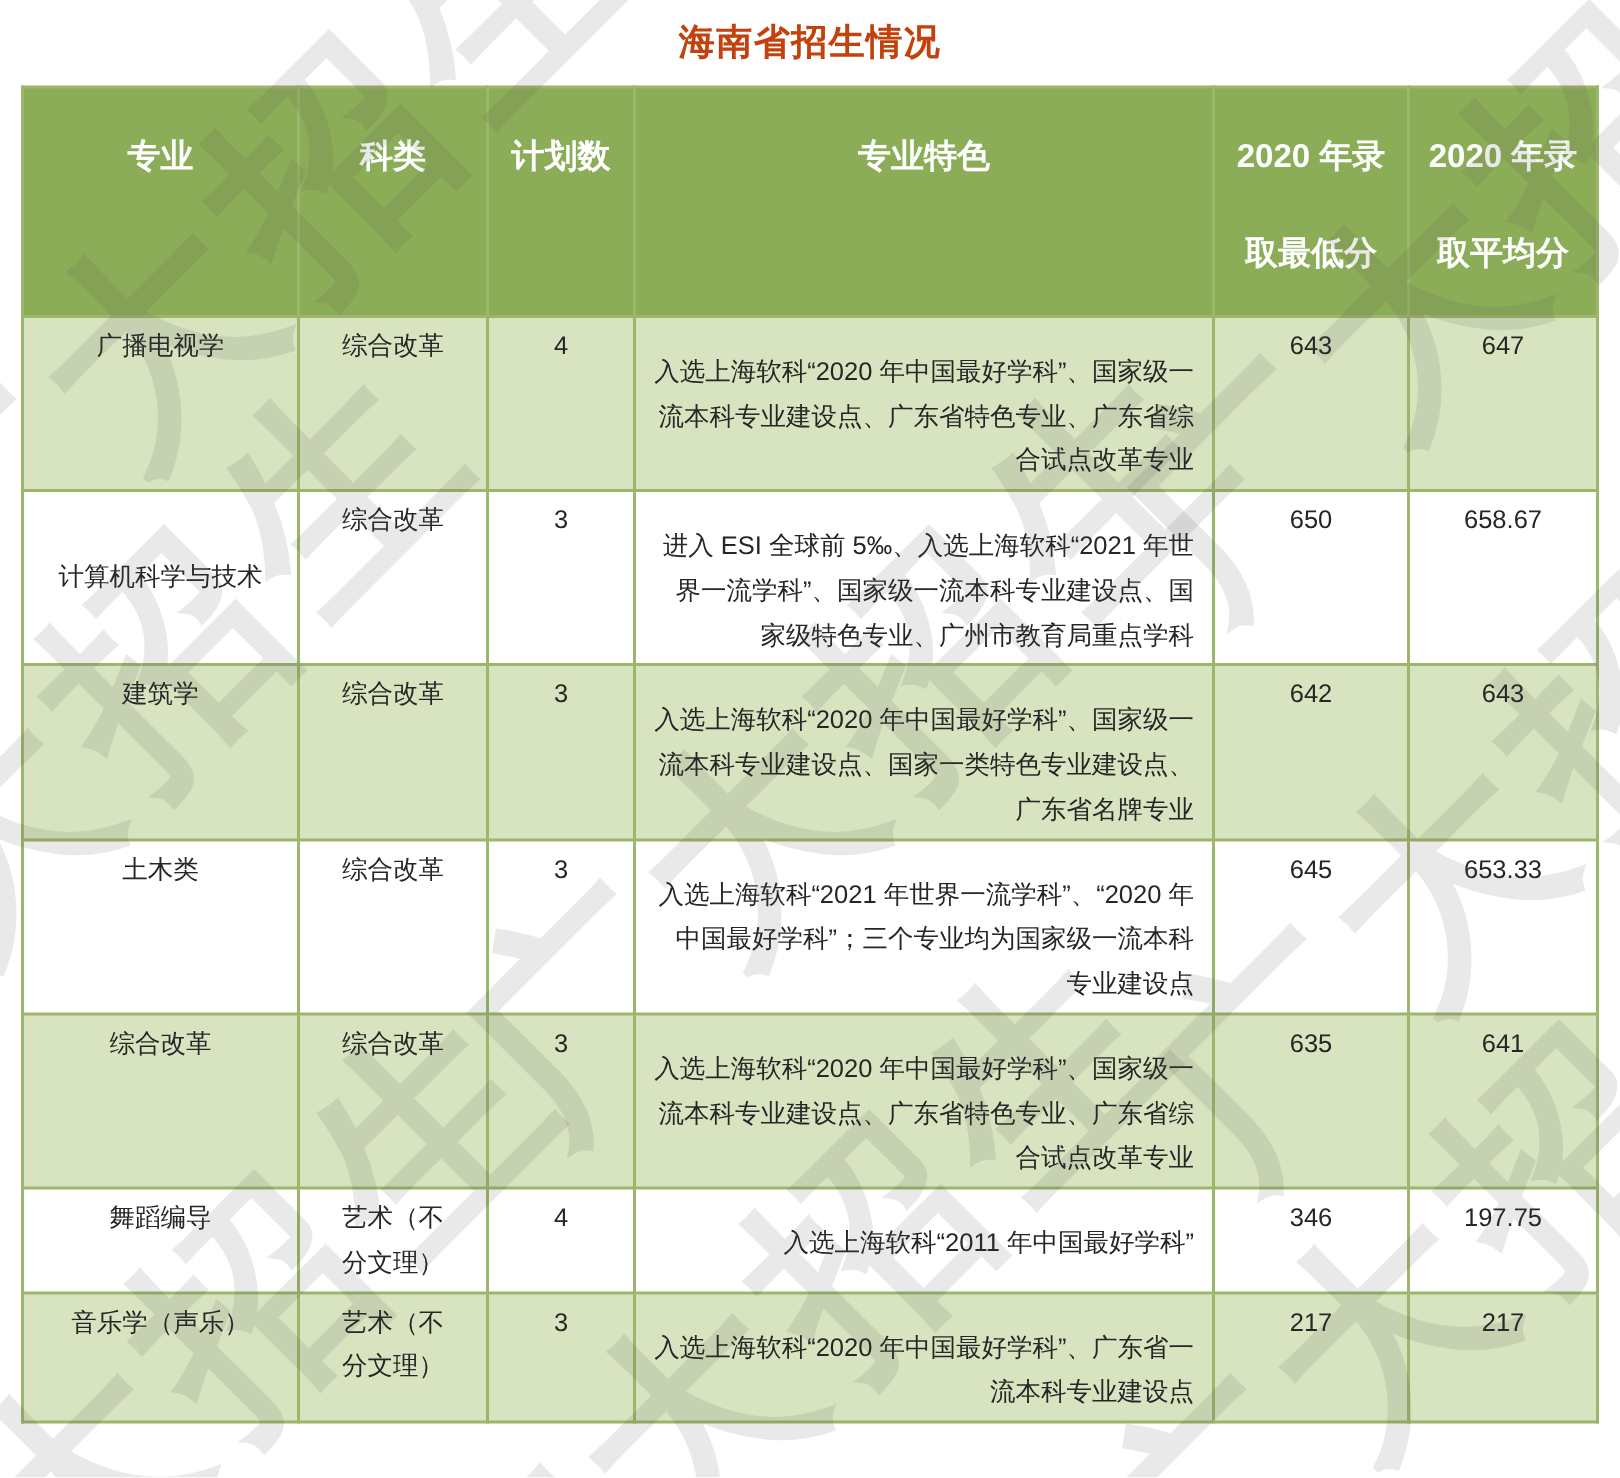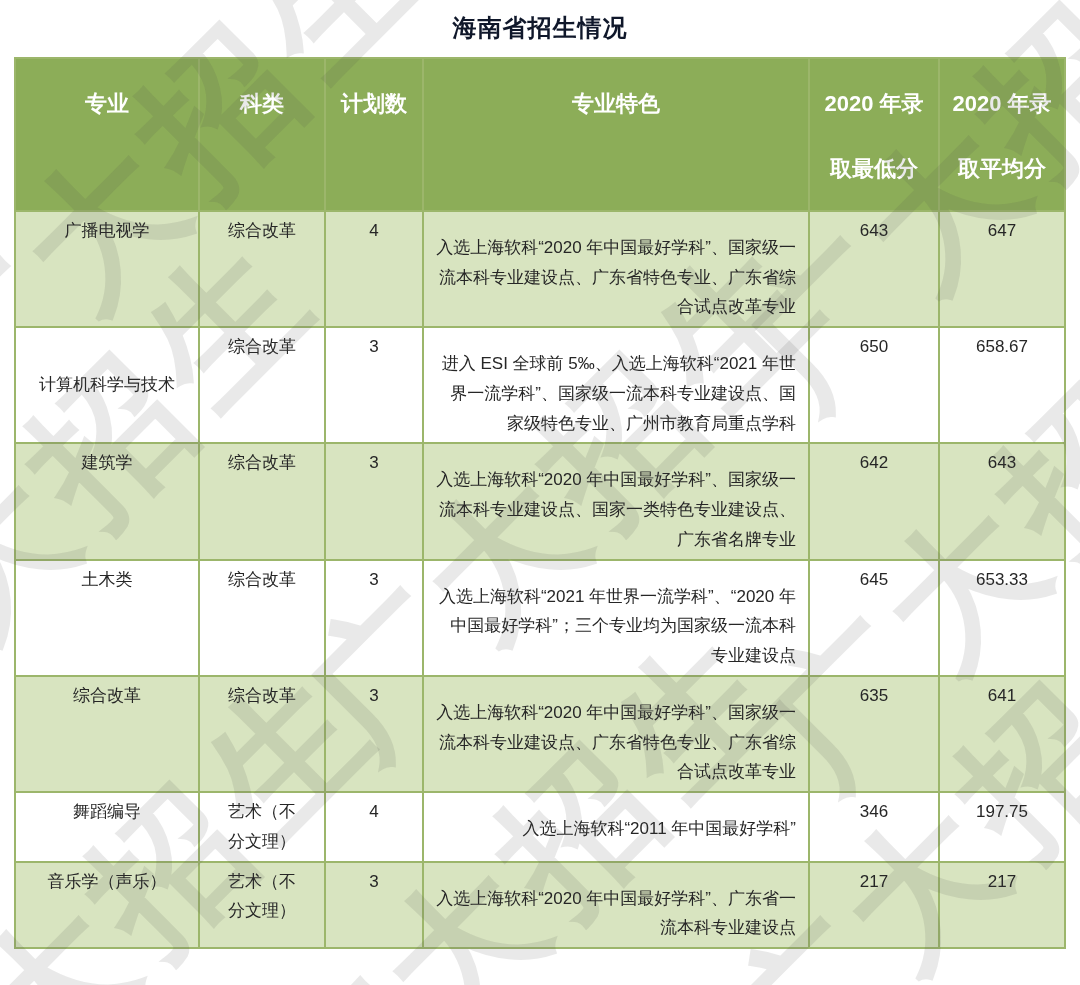--- a/index.html
+++ b/index.html
@@ -8,21 +8,21 @@
     height: 985px;
     position: relative;
     background: #ffffff;
     font-family: "Liberation Sans", sans-serif;
     overflow: hidden;
   }
   .page-title {
     text-align: center;
     font-size: 24px;
     font-weight: bold;
-    color: #0f172a;
+    color: #c2410c;
     padding-top: 12px;
     letter-spacing: 1px;
   }
   table.admissions {
     border-collapse: collapse;
     table-layout: fixed;
     width: 1050px;
     margin: 13px 0 0 14px;
     position: relative;
     z-index: 1;

